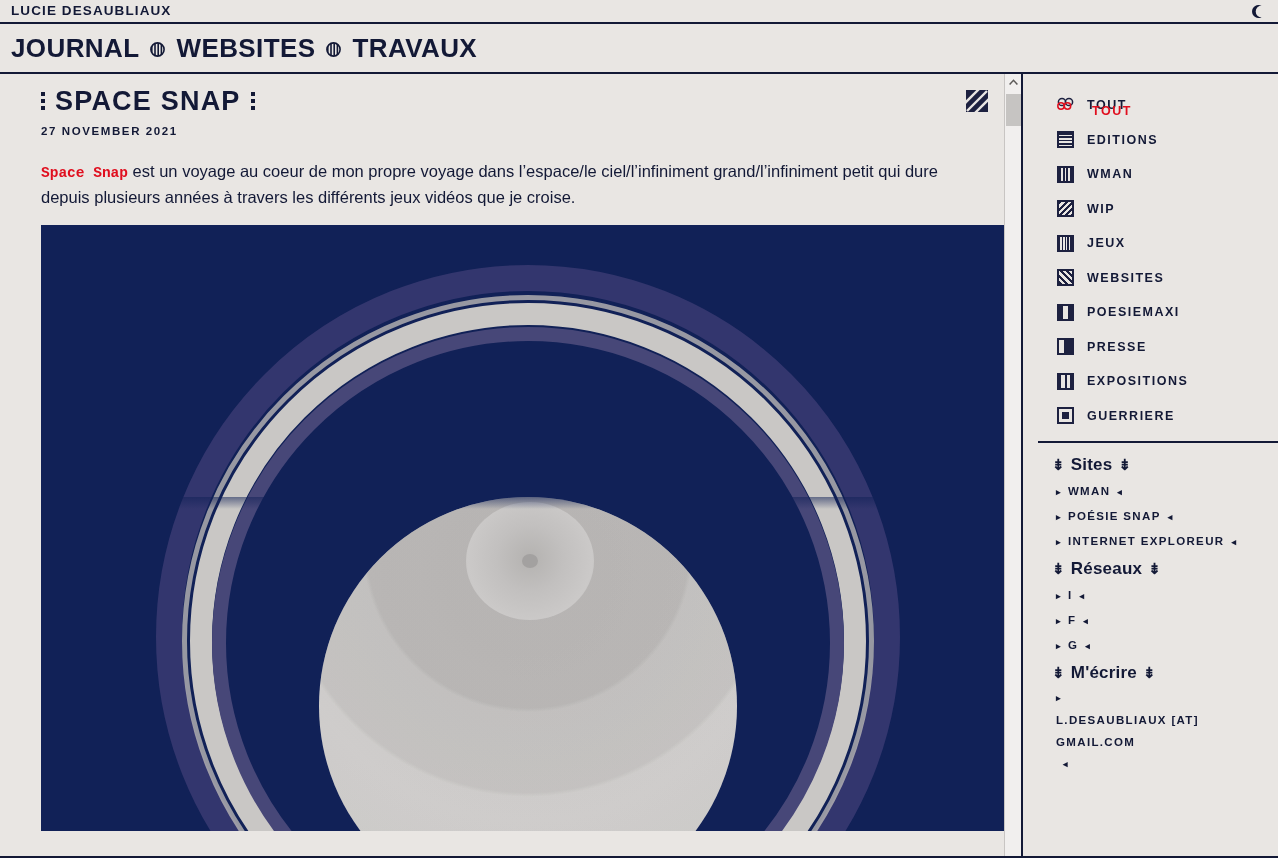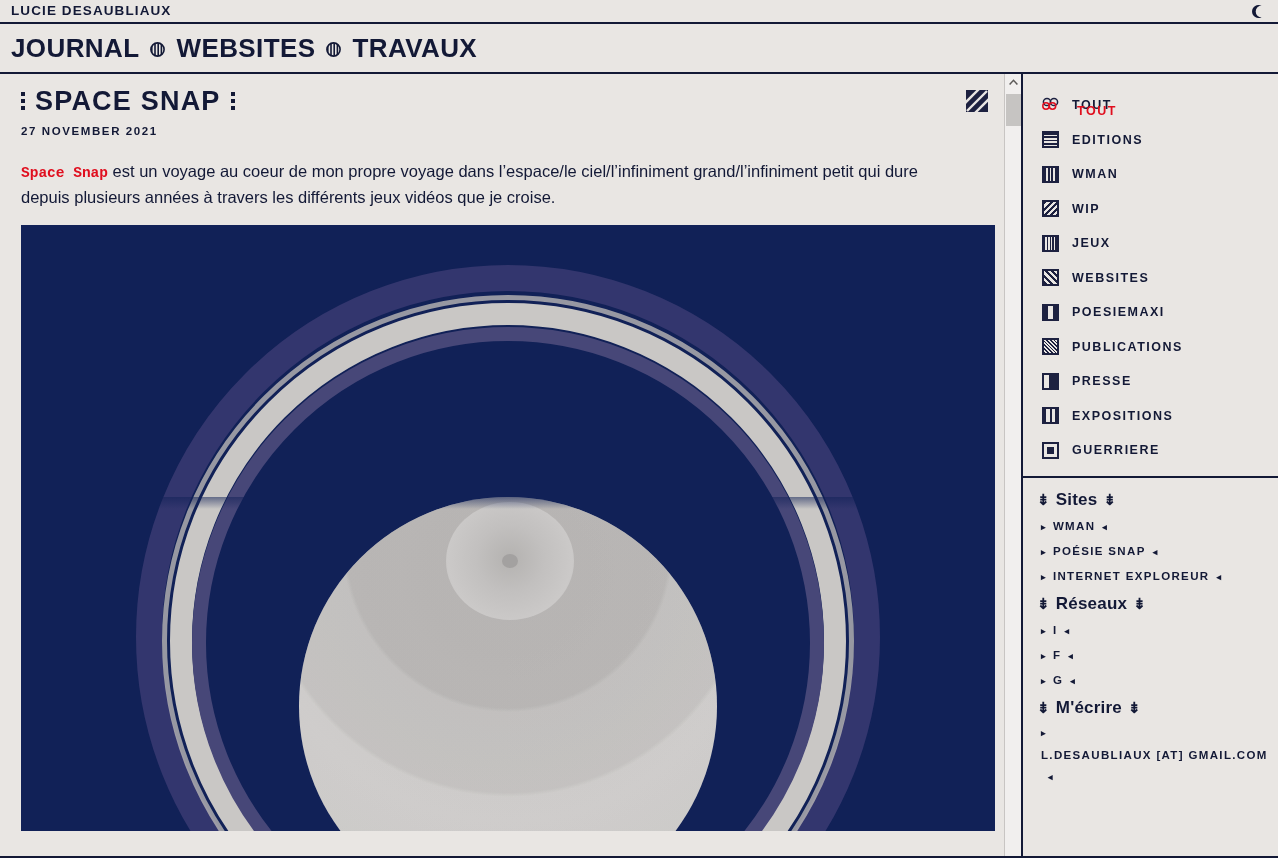--- a/index.html
+++ b/index.html
@@ -109,20 +109,21 @@
   }
   .article-scroll {
     flex: 1 1 auto;
     overflow: hidden;
     padding: 0;
     min-width: 0;
     position: relative;
   }
   .article {
     padding: 14px 16px 0 21px;
+    margin-left: 20px;
   }
   .article-head {
     display: flex;
     align-items: flex-start;
     justify-content: space-between;
   }
   .title-wrap { display: flex; align-items: center; }
   .tri-dot {
     display: inline-block;
     width: 4px;
@@ -260,20 +261,21 @@
     cursor: pointer;
   }
 
   
   .sidebar {
     flex: 1 1 auto;
     background: #e9e6e3;
     display: flex;
     flex-direction: column;
     min-width: 0;
+    padding-left: 15px;
   }
   .cat-list {
     padding: 14px 0 8px 0;
     border-bottom: 2px solid #131936;
   }
   .cat-row {
     display: flex;
     align-items: center;
     height: 34.5px;
     padding-left: 19px;
@@ -573,26 +575,20 @@
           <span class="cat-txt">WEBSITES</span>
         </a>
 
         <a class="cat-row" href="#">
           <span class="cat-ico">
               <span class="g g-poesie"></span>
             </span>
           <span class="cat-txt">POESIEMAXI</span>
         </a>
 
-        <a class="cat-row" href="#">
-          <span class="cat-ico">
-              <span class="g g-publications"></span>
-            </span>
-          <span class="cat-txt">PUBLICATIONS</span>
-        </a>
 
         <a class="cat-row" href="#">
           <span class="cat-ico">
               <span class="g g-presse"></span>
             </span>
           <span class="cat-txt">PRESSE</span>
         </a>
 
         <a class="cat-row" href="#">
           <span class="cat-ico">

